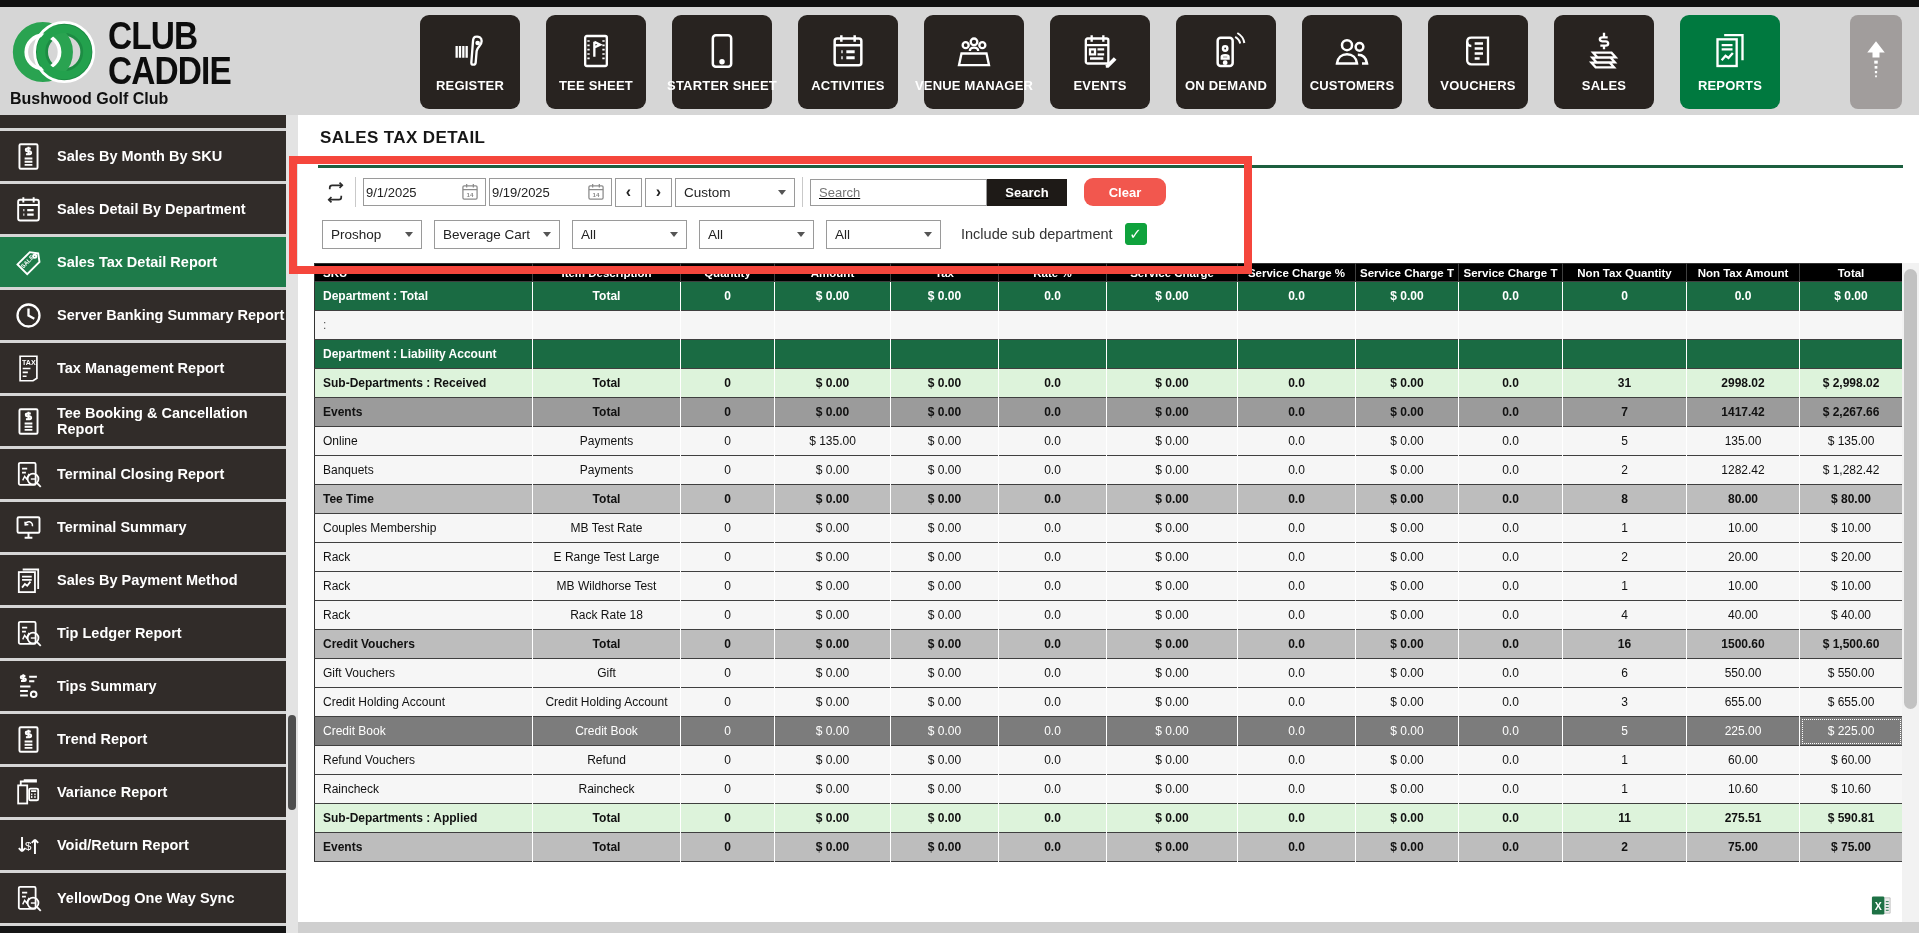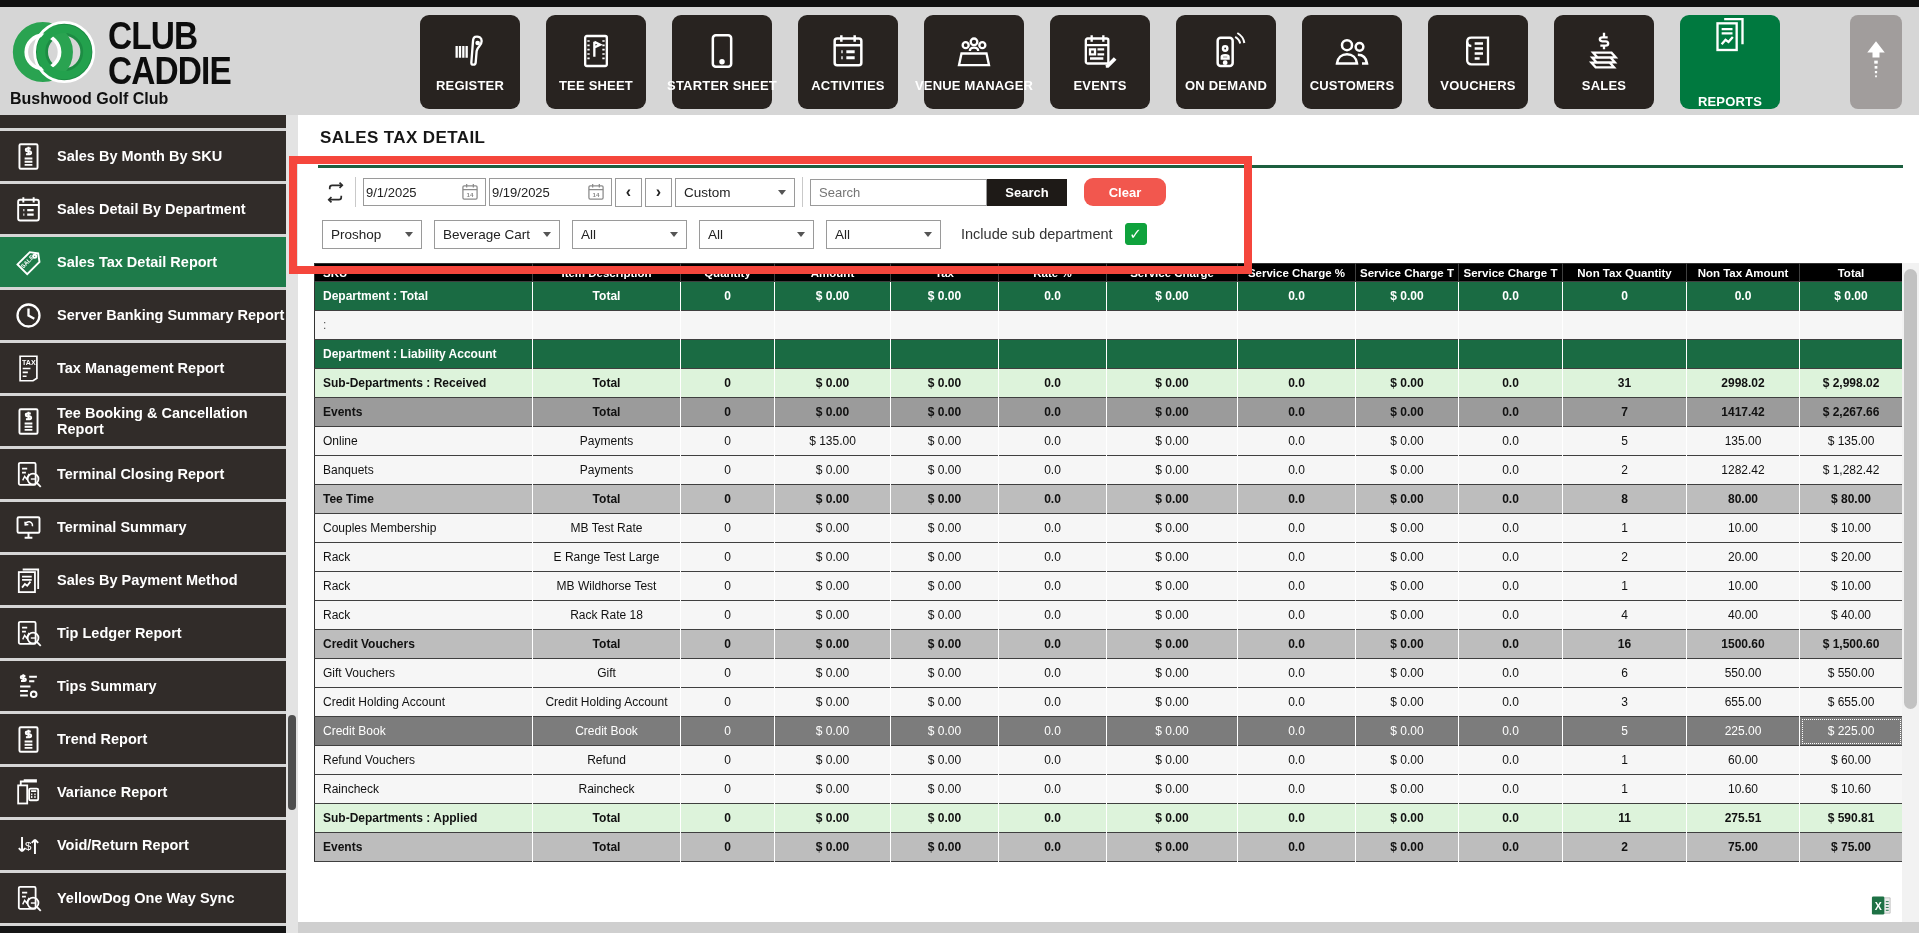--- a/index.html
+++ b/index.html
@@ -7,21 +7,21 @@
   #app { position:relative; width:1919px; height:933px; background:#d6d6d6; overflow:hidden; }
 
   
   #topbar { position:absolute; left:0; top:0; width:100%; height:115px; background:#d6d6d6; border-top:7px solid #101010; }
   #logo { position:absolute; left:8px; top:8px; display:flex; align-items:center; gap:8px; }
   #logo-mark svg { width:92px; height:74px; }
   #logo-text { display:flex; flex-direction:column; font-size:38px; font-weight:800; line-height:.92; letter-spacing:-1px; color:#0d0d0d; transform:scaleX(.88); transform-origin:left center; }
   #club-name { position:absolute; left:10px; top:83px; font-size:16px; font-weight:700; color:#101010; }
   #nav-buttons { position:absolute; left:420px; top:8px; display:flex; gap:26px; }
   .nav-btn { width:100px; height:94px; background:#282320; border-radius:9px; display:flex; flex-direction:column; align-items:center; justify-content:center; color:#fff; cursor:pointer; }
-  .nav-btn.active { background:#00793f;justify-content:space-between; }
+  .nav-btn.active { background:#00793f; }
   .nav-icon svg { width:40px; height:40px; display:block; }
   .nav-label { font-size:13px; font-weight:700; margin-top:7px; letter-spacing:.2px; white-space:nowrap; }
   #up-button { position:absolute; right:17px; top:8px; width:52px; height:94px; background:#a19d9c; border-radius:8px; display:flex; align-items:center; justify-content:center; color:#fff; cursor:pointer; }
   #up-button svg { width:30px; height:46px; }
 
   
   #sidebar { position:absolute; left:0; top:115px; width:286px; bottom:0; background:#d6d6d6; display:flex; flex-direction:column; gap:3px; }
   .sb-partial { height:13px; flex:0 0 13px; background:#312c29; }
   .sb-item { height:50px; flex:0 0 50px; background:#312c29; color:#fff; display:flex; align-items:center; gap:13px; padding-left:13px; cursor:pointer; }
   .sb-item.active { background:#1e7b4a; }
@@ -43,21 +43,21 @@
   .icon-btn { width:26px; height:26px; display:flex; align-items:center; justify-content:center; cursor:pointer; }
   .icon-btn svg { width:23px; height:23px; }
   .vdivider { width:1px; height:30px; background:#c9c9c9; margin:0 4px; }
   .date-input { width:123px; height:28px; border:1px solid #9a9a9a; background:#fff; display:flex; align-items:center; padding:0 5px 0 2px; }
   .date-input input { border:0; outline:0; width:86px; font-size:13px; color:#222; font-family:inherit; }
   .date-input .cal { margin-left:auto; width:20px; height:20px; }
   .date-input .cal svg { width:20px; height:20px; }
   .nav-chev { width:27px; height:29px; border:1px solid #9a9a9a; background:#fff; font-size:16px; font-weight:700; color:#222; display:flex; align-items:center; justify-content:center; cursor:pointer; }
   .select { height:29px; border:1px solid #9a9a9a; background:#fff; display:flex; align-items:center; padding:0 8px; font-size:13.5px; color:#222; cursor:pointer; }
   .select .caret { margin-left:auto; width:0; height:0; border-left:4.5px solid transparent; border-right:4.5px solid transparent; border-top:5.5px solid #555; }
-  #search-box { display:flex; align-items:center; }
+  #search-box { display:flex; align-items:center;text-decoration:underline; }
   #search-input { width:177px; height:27px; border:1px solid #9a9a9a; padding:0 8px; font-size:13px; font-family:inherit; color:#333; }
   #search-button { width:80px; height:27px; background:#1e1a17; color:#fff; font-size:13px; font-weight:600; display:flex; align-items:center; justify-content:center; cursor:pointer; }
   #clear-button { width:82px; height:28px; background:#f2574e; color:#fff; border-radius:9px; font-size:13px; font-weight:600; display:flex; align-items:center; justify-content:center; margin-left:14px; cursor:pointer; }
   #include-label { font-size:14.5px; color:#333; margin-left:8px; }
   .checkbox { width:22px; height:22px; background:#fff; border:1px solid #999; border-radius:3px; display:flex; align-items:center; justify-content:center; color:#fff; font-size:15px; font-weight:700; cursor:pointer; }
   .checkbox.checked { background:#0fa23c; border-color:#0fa23c; }
 
   
   #report-table { position:absolute; left:16px; top:148px; width:1588px; border-collapse:collapse; table-layout:fixed; font-size:12px; color:#111; border:1px solid #333; }
   #report-table th { background:#000; color:#fff; font-size:11.5px; font-weight:700; height:18px; padding:0 4px; border-right:1px solid #404040; white-space:nowrap; overflow:hidden; text-align:center; }

